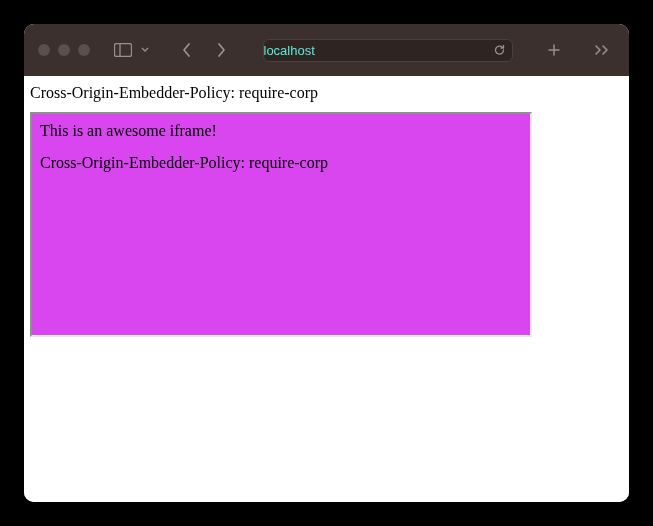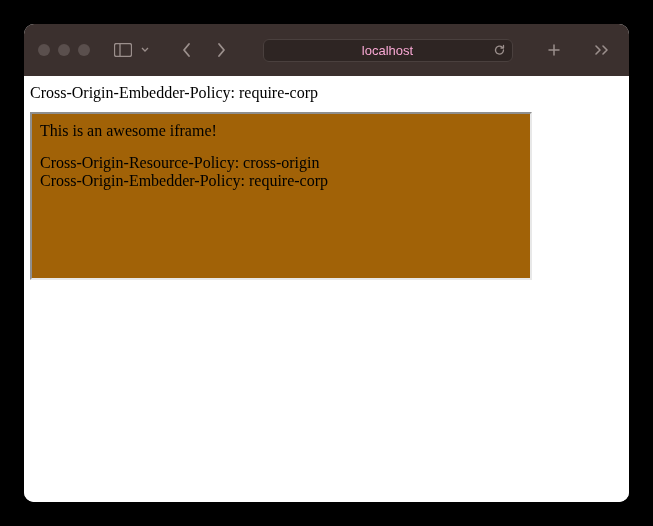--- a/index.html
+++ b/index.html
@@ -59,24 +59,24 @@
       width: 6px;
     }
     .urlbar {
       flex: 0 1 250px;
       height: 23px;
       background: #2e2523;
       border: 1px solid #4a403e;
       border-radius: 6px;
       display: flex;
       align-items: center;
-      justify-content: center;
+      justify-content: flex-start;
       position: relative;
       margin: 0 8px;
-      color: #f9a8d4;
+      color: #5eead4;
       font-size: 13px;
     }
     .urlbar .reload {
       position: absolute;
       right: 6px;
       top: 50%;
       transform: translateY(-50%);
       color: #9b8f8c;
       display:flex;
       align-items:center;
@@ -89,26 +89,26 @@
       overflow: auto;
       font-family: Liberation Serif, serif;
       font-size: 16px;
       color: #000;
     }
     .header-line {
       padding: 2px 0 10px 0;
     }
     .iframe-box {
       width: 502px;
-      height: 168px;
+      height: 225px;
       border-top: 2px solid #8f8f8f;
       border-left: 2px solid #8f8f8f;
       border-right: 2px solid #e8e8e8;
       border-bottom: 2px solid #e8e8e8;
-      background: #a16207;
+      background: #d946ef;
       padding: 8px;
     }
     .iframe-box p {
       margin-bottom: 14px;
     }
     svg { display: block; }
   </style>
 </head>
 <body>
 
@@ -190,17 +190,16 @@
           </svg>
       </span>
     </div>
   </div>
 
   <div class="content">
     <div class="header-line">Cross-Origin-Embedder-Policy: require-corp</div>
 
     <div class="iframe-box">
       <p>This is an awesome iframe!</p>
-      <div>Cross-Origin-Resource-Policy: cross-origin</div>
       <div>Cross-Origin-Embedder-Policy: require-corp</div>
     </div>
   </div>
 </div>
 
 </body></html>

